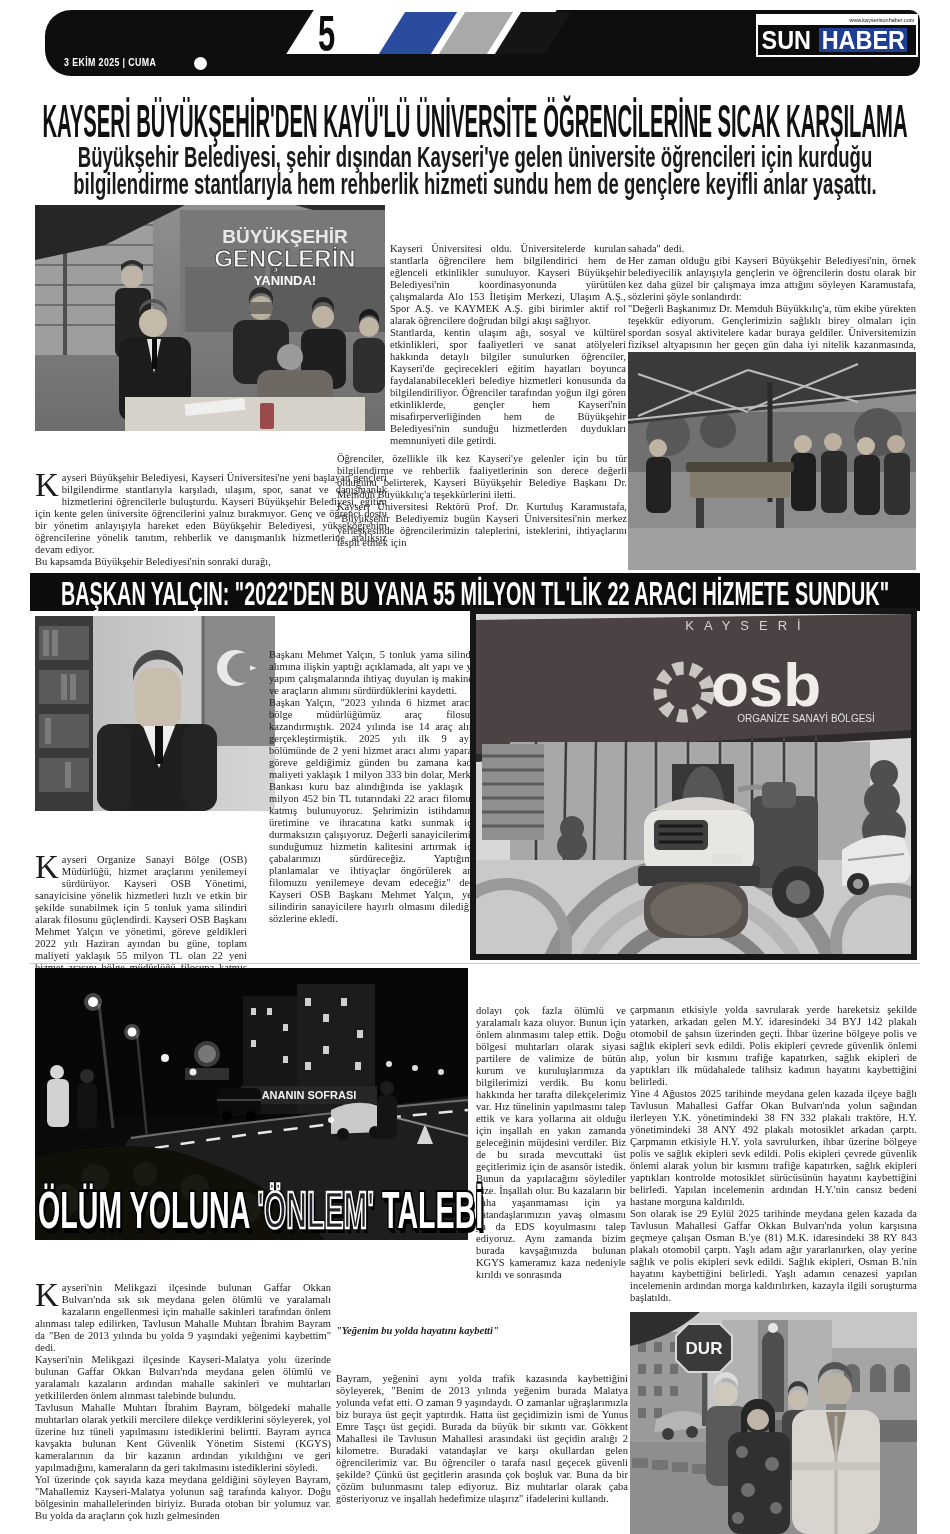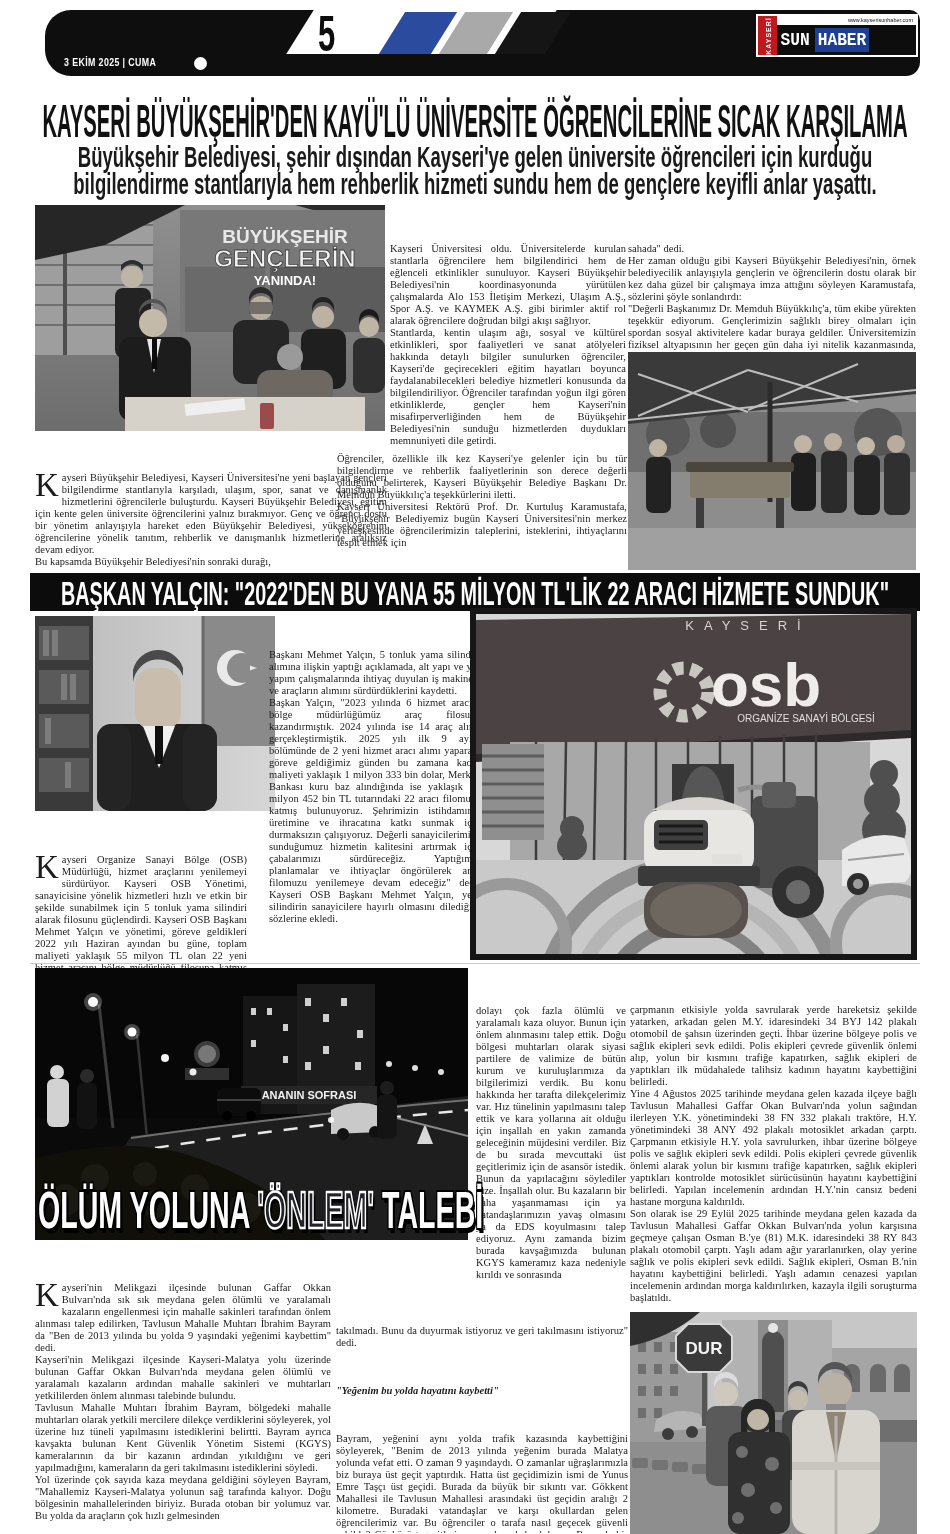--- a/index.html
+++ b/index.html
@@ -18,22 +18,22 @@
   .num5{left:318px;top:9px;font-family:"Liberation Sans",sans-serif;font-weight:900;
         font-size:50px;line-height:50px;transform:scaleX(.62);transform-origin:0 50%;color:#0d0d0d;}
   .logo{left:756px;top:14px;width:162px;height:43px;border:2px solid #fff;background:#0d0d0d;
         display:flex;box-sizing:border-box;}
   .logo-red{width:19px;background:#c0181f;position:relative;overflow:hidden;}
   .logo-red span{position:absolute;left:50%;top:50%;transform:translate(-50%,-50%) rotate(-90deg);
         color:#fff;font-family:"Liberation Sans",sans-serif;font-weight:700;font-size:7px;letter-spacing:1px;}
   .logo-main{flex:1;display:flex;flex-direction:column;}
   .logo-url{background:#fff;color:#111;font-family:"Liberation Sans",sans-serif;font-size:5.5px;
         text-align:right;padding:1px 3px 0 0;height:8px;line-height:7px;}
-  .logo-word{flex:1;display:flex;align-items:center;font-family:Liberation Mono, monospace;
-        font-weight:900;font-size:18px;line-height:22px;text-align:center;}
+  .logo-word{flex:1;display:flex;align-items:center;font-family:Liberation Sans, sans-serif;
+        font-weight:900;font-size:26px;line-height:22px;text-align:center;}
   .logo-sun{color:#fff;padding-left:4px;transform:scaleX(.9);transform-origin:0 50%;}
   .logo-haber{background:#1d3e92;color:#fff;padding:1px 3px;margin-left:2px;transform:scaleX(.9);
         transform-origin:0 50%;}
   
   .cond{position:absolute;white-space:nowrap;font-family:"Liberation Sans",sans-serif;font-weight:900;}
   .cond.center{left:50%;transform:translateX(-50%) scaleX(var(--sx));}
   .cond.left{transform:scaleX(var(--sx));transform-origin:0 50%;}
   .h1{top:94px;font-size:46px;color:#111;--sx:.44;}
   .sub{font-size:29px;color:#1a1a1a;--sx:.64;font-weight:700;}
   .h2bar{left:30px;top:573px;width:890px;height:38px;background:#0c0c0c;}
@@ -392,21 +392,20 @@
 
   <div class="abs bt" style="left:476px;top:969px;width:150px;height:318px;">dolayı çok fazla ölümlü ve yaralamalı kaza oluyor. Bunun için önlem alınmasını talep ettik. Doğu bölgesi muhtarları olarak siyasi partilere de valimize de bütün kurum ve kuruluşlarımıza da bilgilerimizi verdik. Bu konu hakkında her tarafta dilekçelerimiz var. Hız tünelinin yapılmasını talep ettik ve kara yollarına ait olduğu için inşallah en yakın zamanda geleceğinin müjdesini verdiler. Biz de bu sırada mevcuttaki üst geçitlerimiz için de asansör istedik. Bunun da yapılacağını söylediler bize. İnşallah olur. Bu kazaların bir daha yaşanmaması için ya vatandaşlarımızın yavaş olmasını ya da EDS koyulmasını talep ediyoruz. Aynı zamanda bizim burada kavşağımızda bulunan KGYS kameramız kaza nedeniyle kırıldı ve sonrasında</div>
   <div class="abs bt" style="left:630px;top:968px;width:287px;height:340px;">çarpmanın etkisiyle yolda savrularak yerde hareketsiz şekilde yatarken, arkadan gelen M.Y. idaresindeki 34 BYJ 142 plakalı otomobil de şahsın üzerinden geçti. İhbar üzerine bölgeye polis ve sağlık ekipleri sevk edildi. Polis ekipleri çevrede güvenlik önlemi alıp, yolun bir kısmını trafiğe kapatırken, sağlık ekipleri de yaptıkları ilk müdahalede talihsiz kadının hayatını kaybettiğini belirledi.
 Yine 4 Ağustos 2025 tarihinde meydana gelen kazada ilçeye bağlı Tavlusun Mahallesi Gaffar Okan Bulvarı'nda yolun sağından ilerleyen Y.K. yönetimindeki 38 FN 332 plakalı traktöre, H.Y. yönetimindeki 38 ANY 492 plakalı motosiklet arkadan çarptı. Çarpmanın etkisiyle H.Y. yola savrulurken, ihbar üzerine bölgeye polis ve sağlık ekipleri sevk edildi. Polis ekipleri çevrede güvenlik önlemi alarak yolun bir kısmını trafiğe kapatırken, sağlık ekipleri yaptıkları kontrolde motosiklet sürücüsünün hayatını kaybettiğini belirledi. Yapılan incelemenin ardından H.Y.'nin cansız bedeni hastane morguna kaldırıldı.
 Son olarak ise 29 Eylül 2025 tarihinde meydana gelen kazada da Tavlusun Mahallesi Gaffar Okkan Bulvarı'nda yolun karşısına geçmeye çalışan Osman B.'ye (81) M.K. idaresindeki 38 RY 843 plakalı otomobil çarptı. Yaşlı adam ağır yararlanırken, olay yerine sağlık ve polis ekipleri sevk edildi. Sağlık ekipleri, Osman B.'nin hayatını kaybettiğini belirledi. Yaşlı adamın cenazesi yapılan incelemenin ardından morga kaldırılırken, kazayla ilgili soruşturma başlatıldı.</div>
   <div class="abs bt" style="left:35px;top:1246px;width:296px;height:286px;"><span class="dropcap">K</span><span>ayseri'nin Melikgazi ilçesinde bulunan Gaffar Okkan Bulvarı'nda sık sık meydana gelen ölümlü ve yaralamalı kazaların engellenmesi için mahalle sakinleri tarafından önlem alınması talep edilirken, Tavlusun Mahalle Muhtarı İbrahim Bayram da "Ben de 2013 yılında bu yolda 9 yaşındaki yeğenimi kaybettim" dedi.
 Kayseri'nin Melikgazi ilçesinde Kayseri-Malatya yolu üzerinde bulunan Gaffar Okkan Bulvarı'nda meydana gelen ölümlü ve yaralamalı kazaların ardından mahalle sakinleri ve muhtarları yetkililerden önlem alınması talebinde bulundu.
 Tavlusun Mahalle Muhtarı İbrahim Bayram, bölgedeki mahalle muhtarları olarak yetkili mercilere dilekçe verdiklerini söyleyerek, yol üzerine hız tüneli yapılmasını istediklerini belirtti. Bayram ayrıca kavşakta bulunan Kent Güvenlik Yönetim Sistemi (KGYS) kameralarının da bir kazanın ardından yıkıldığını ve geri yapılmadığını, kameraların da geri takılmasını istediklerini söyledi.
 Yol üzerinde çok sayıda kaza meydana geldiğini söyleyen Bayram, "Mahallemiz Kayseri-Malatya yolunun sağ tarafında kalıyor. Doğu bölgesinin mahallelerinden biriyiz. Burada otoban bir yolumuz var. Bu yolda da araçların çok hızlı gelmesinden</span></div>
   <div class="abs" style="left:336px;top:1289px;width:292px;height:244px;overflow:hidden;">
-    <div class="bt">takılmadı. Bunu da duyurmak istiyoruz ve geri takılmasını istiyoruz" dedi.</div>
     <div class="bt subhead">"Yeğenim bu yolda hayatını kaybetti"</div>
     <div class="bt">Bayram, yeğenini aynı yolda trafik kazasında kaybettiğini söyleyerek, "Benim de 2013 yılında yeğenim burada Malatya yolunda vefat etti. O zaman 9 yaşındaydı. O zamanlar uğraşlarımızla biz buraya üst geçit yaptırdık. Hatta üst geçidimizin ismi de Yunus Emre Taşçı üst geçidi. Burada da büyük bir sıkıntı var. Gökkent Mahallesi ile Tavlusun Mahallesi arasındaki üst geçidin aralığı 2 kilometre. Buradaki vatandaşlar ve karşı okullardan gelen öğrencilerimiz var. Bu öğrenciler o tarafa nasıl geçecek güvenli şekilde? Çünkü üst geçitlerin arasında çok boşluk var. Buna da bir çözüm bulunmasını talep ediyoruz. Biz muhtarlar olarak çaba gösteriyoruz ve inşallah hedefimize ulaşırız" ifadelerini kullandı.</div>
     <div class="bt subhead">Ne dolayı?</div>
     <div class="bt">3 Ağustos 2025 tarihinde edinilen bilgiye göre, ilçeye bağlı Tavlusun Mahallesi Gaffar Okan Bulvarı'nda yolun karşısına geçmeye çalışan ve kimliği belirlenemeyen bir kadına A.Ç. idaresindeki 50 ACH 873 plakalı hafif ticari araç çarptı. Kadın</div>
   </div>
 
   <svg class="abs photo" style="left:630px;top:1312px;" width="287" height="222" viewBox="0 0 287 222">
     <rect width="287" height="222" fill="#c7c7c7"></rect>
 
     <g>

